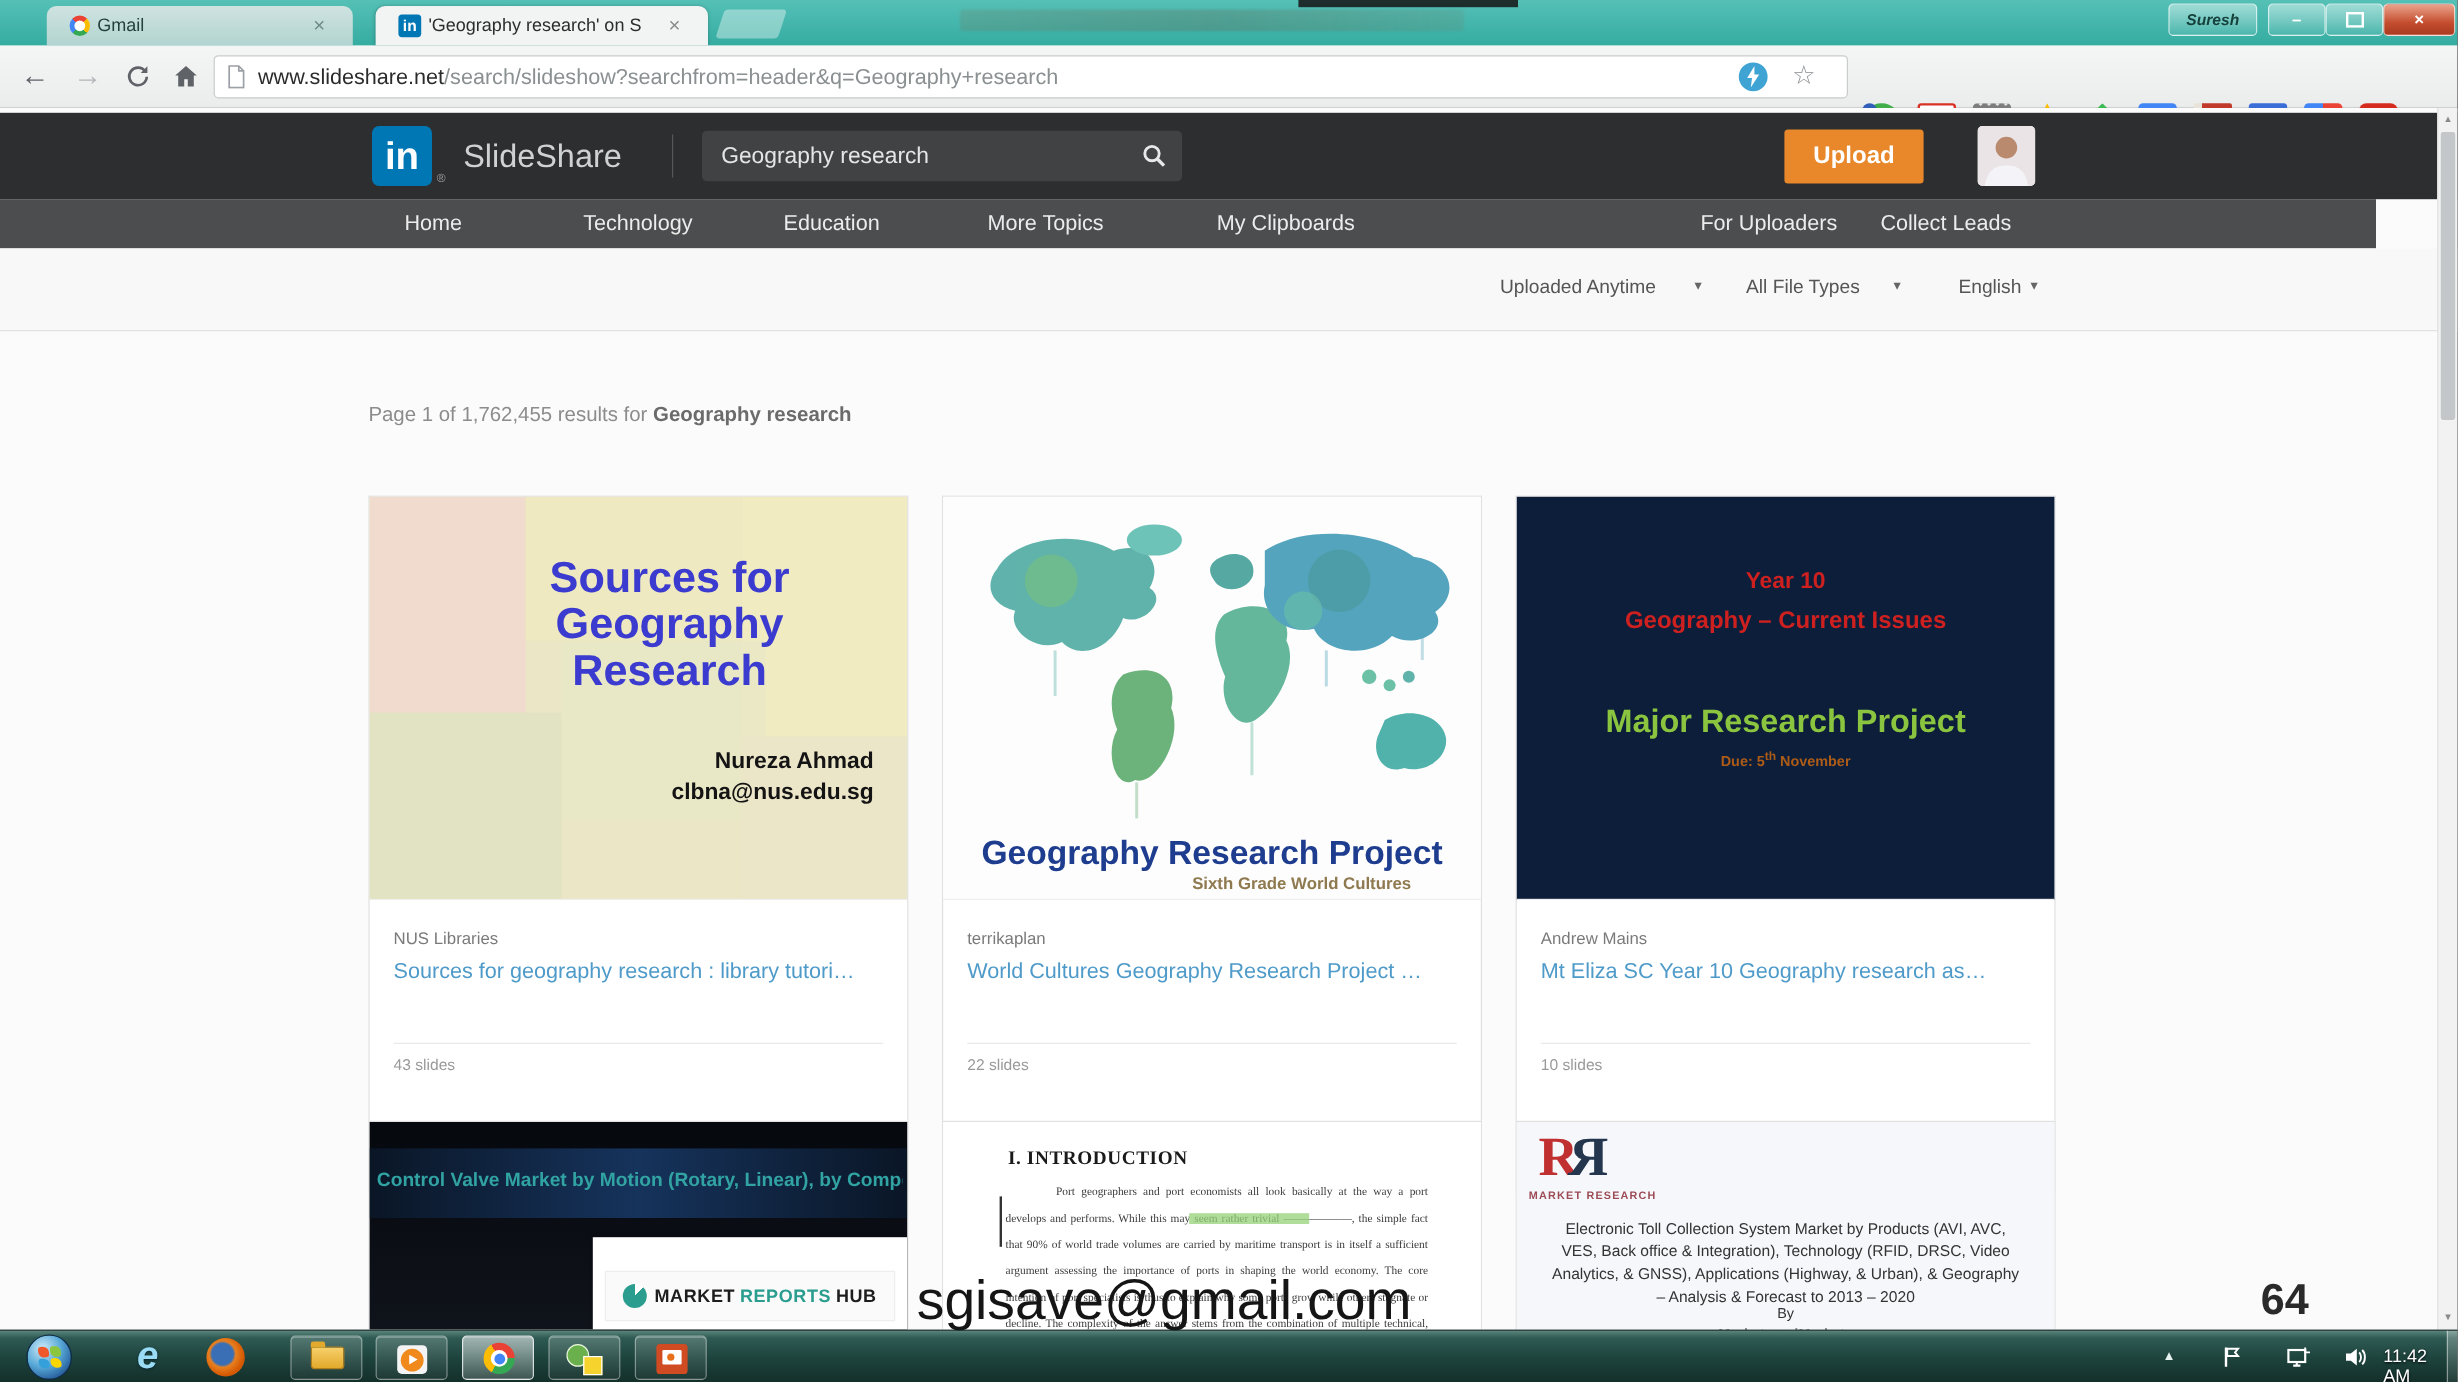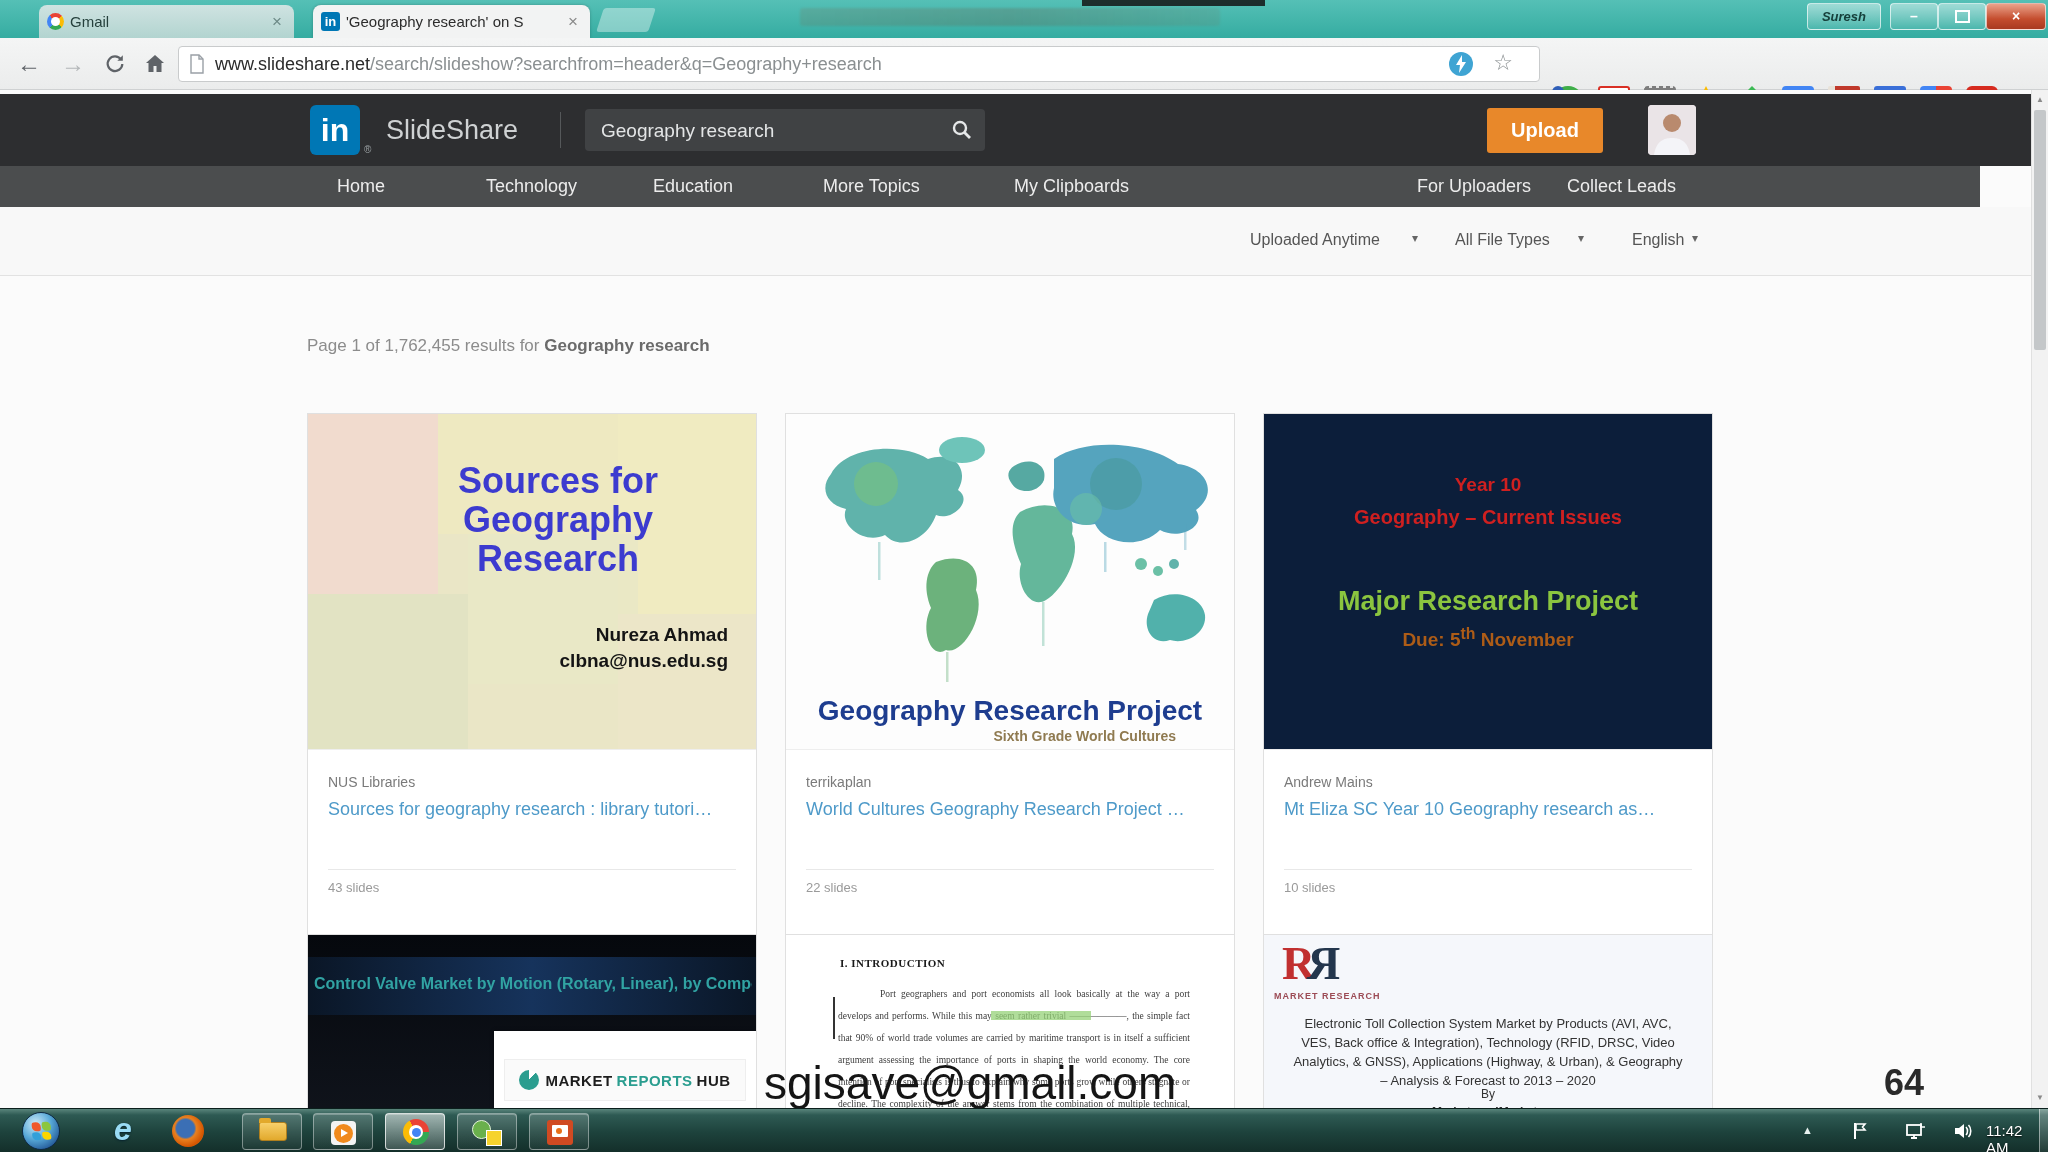--- a/index.html
+++ b/index.html
@@ -7,21 +7,21 @@
     font-family:"Liberation Sans",sans-serif;background:#fbfbfb;}
 
   
   .titlebar{position:absolute;left:0;top:0;width:2048px;height:38px;
     background:linear-gradient(180deg,#55c0b6,#35aca1);}
   .notch{position:absolute;left:1082px;top:0;width:183px;height:6px;background:#141414;opacity:.85;}
   .ghost{position:absolute;left:800px;top:8px;width:420px;height:18px;
     background:linear-gradient(90deg,rgba(150,80,50,.14),rgba(120,60,40,.20),rgba(150,80,50,.10));
     border-radius:3px;filter:blur(1px);}
   .tab{position:absolute;top:5px;height:33px;border-radius:8px 8px 0 0;display:flex;align-items:center;
-    padding:0 8px;box-sizing:border-box;font-size:15px;}
+    padding:0 19px;box-sizing:border-box;font-size:15px;}
   .tab-inactive{left:39px;width:255px;background:linear-gradient(#cfe3e1,#b2d4d0);color:#26413d;}
   .tab-active{left:313px;width:277px;background:#f2f3f3;color:#2c2c2c;box-shadow:0 0 3px rgba(0,0,0,.25);}
   .tab-title{flex:1;white-space:nowrap;overflow:hidden;margin:0 6px;}
   .tab-close{color:#6d8a87;font-size:17px;width:18px;text-align:center;cursor:default;}
   .tab-active .tab-close{color:#8a8a8a;}
   .gicon{width:17px;height:17px;border-radius:50%;position:relative;flex:0 0 auto;
     background:conic-gradient(from -45deg,#ea4335 0 25%,#fbbc05 25% 50%,#34a853 50% 75%,#4285f4 75%);}
   .gicon::after{content:"";position:absolute;left:4px;top:4px;width:9px;height:9px;border-radius:50%;background:#fff;}
   .inicon{width:19px;height:19px;border-radius:3px;background:#0077b5;color:#fff;font-weight:bold;
     font-size:13px;display:flex;align-items:center;justify-content:center;flex:0 0 auto;}
@@ -119,37 +119,37 @@
   
   .t2{background:#fdfdfd;text-decoration:underline;}
   .t2-title{position:absolute;left:0;right:0;top:281px;text-align:center;color:#1e3d8f;font-weight:bold;font-size:28px;}
   .t2-sub{position:absolute;right:58px;top:314px;color:#8f7a50;font-weight:bold;font-size:14px;}
   
   .t3{background:#0c1e3a;color:#fff;text-align:center;}
   .t3 div{position:absolute;left:0;right:0;font-weight:bold;}
   .t3-l1{top:60px;font-size:19px;color:#cf2020;}
   .t3-l2{top:92px;font-size:20px;color:#cf2020;}
   .t3-l3{top:172px;font-size:27px;color:#8bc53f;}
-  .t3-l4{top:211px;font-size:19px;color:#ad5c17;}
+  .t3-l4{top:211px;font-size:12px;color:#ad5c17;}
 
   
   .tA{background:linear-gradient(180deg,#05080d,#10141c 45%,#0a0e14);height:418px;}
   .tA-band{position:absolute;left:0;right:0;top:22px;height:58px;
     background:linear-gradient(90deg,#0a1626,#16335c,#0a1626);}
   .tA-banner{position:absolute;left:6px;right:4px;top:40px;font-size:16px;font-weight:bold;color:#31a3a3;
     white-space:nowrap;overflow:hidden;}
   .tA-panel{position:absolute;left:186px;top:96px;width:262px;height:160px;background:#fff;box-shadow:0 0 4px rgba(0,0,0,.4);}
   .tA-logo{position:absolute;left:10px;top:28px;right:10px;height:40px;border:1px solid #eee;background:#fafafa;
     display:flex;align-items:center;justify-content:center;gap:4px;font-weight:bold;font-size:15px;letter-spacing:.5px;}
   .pac{width:20px;height:20px;border-radius:50%;background:conic-gradient(#fff 0 12%,#2a9d8f 12% 100%);margin-right:2px;}
   .w-market,.w-hub{color:#1d1d1d;}
   .w-reports{color:#2a9d8f;}
 
   .tB{background:#fff;height:418px;font-family:"Liberation Serif",serif;}
-  .tB-head{position:absolute;left:54px;top:22px;font-size:11px;font-weight:bold;color:#1a1a1a;letter-spacing:.5px;}
+  .tB-head{position:absolute;left:54px;top:22px;font-size:16px;font-weight:bold;color:#1a1a1a;letter-spacing:.5px;}
   .tB-para{position:absolute;left:52px;right:44px;top:48px;font-size:9.5px;color:#3c3c3c;
     text-align:justify;line-height:2.32;text-indent:42px;}
   .tB-cursor{position:absolute;left:47px;top:62px;width:2px;height:42px;background:#333;}
   .tB-hl{position:absolute;left:205px;top:76px;width:100px;height:9px;background:rgba(150,210,120,.75);}
 
   .tC{background:#f5f7fb;height:418px;}
   .tC-logo{position:absolute;left:18px;top:2px;font-family:"Liberation Serif",serif;font-weight:bold;font-size:46px;}
   .tC-r1{color:#c13030;}
   .tC-r2{color:#23364d;display:inline-block;transform:scaleX(-1);margin-left:-8px;}
   .tC-cap{position:absolute;left:10px;top:56px;font-size:9px;font-weight:bold;letter-spacing:1px;color:#9c4b55;}

